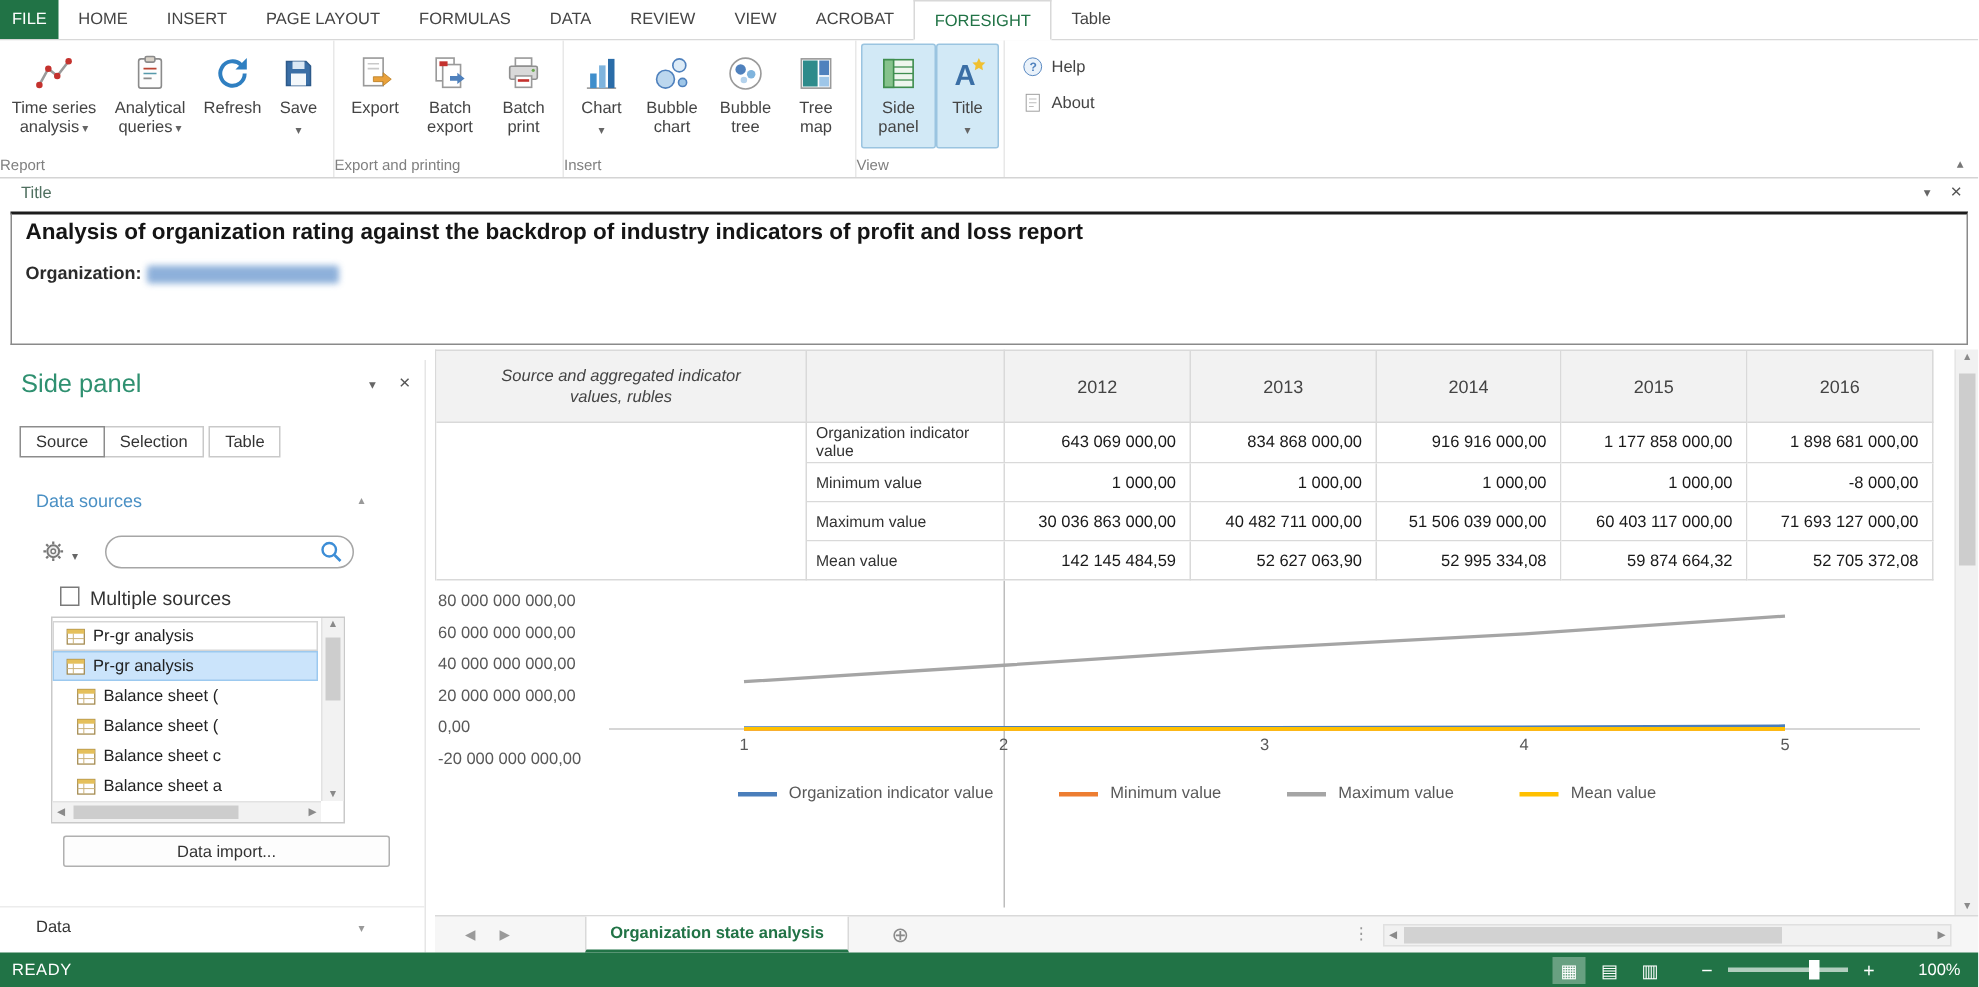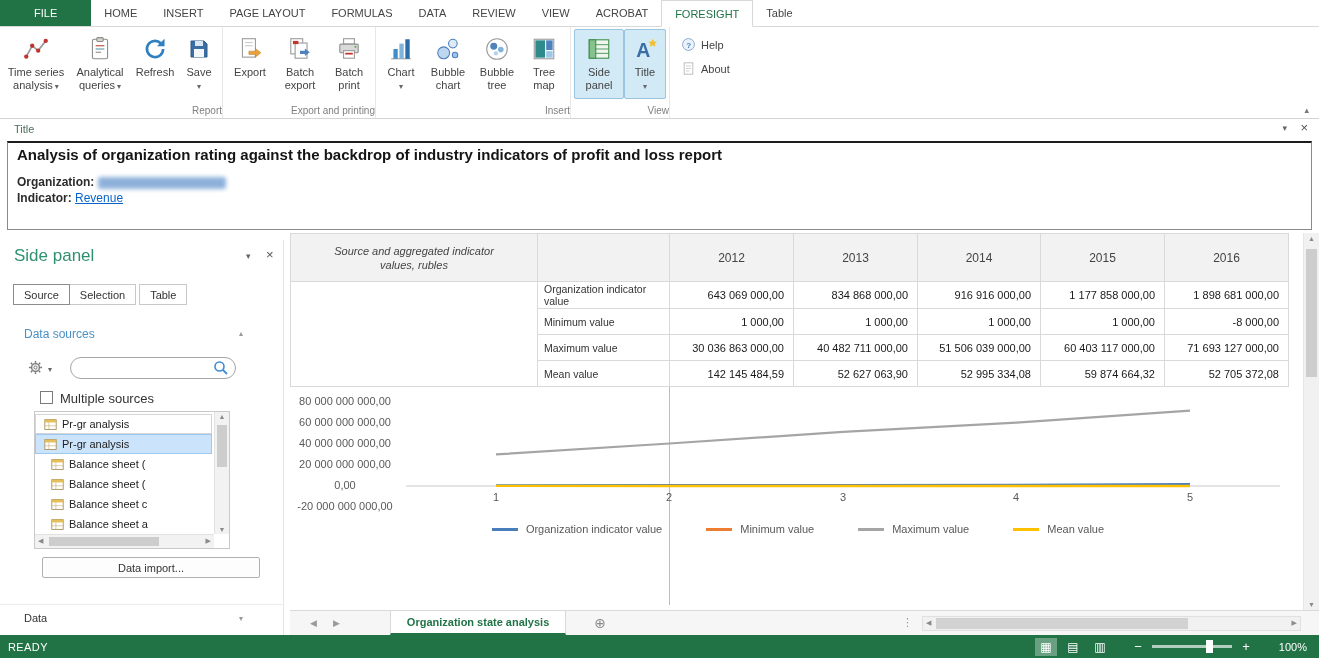--- a/index.html
+++ b/index.html
@@ -4,28 +4,28 @@
 <style>
   *{margin:0;padding:0;box-sizing:border-box;}
   html,body{width:1319px;height:658px;overflow:hidden;background:#fff;
     font-family:"Liberation Sans","DejaVu Sans",sans-serif;color:#333;}
   #app{position:relative;width:1319px;height:658px;background:#fff;overflow:hidden;}
 
   
   .tabsrow{position:absolute;left:0;top:0;width:100%;height:27px;display:flex;align-items:stretch;
     background:#fff;border-bottom:1px solid #d8d8d8;}
   .tab{display:flex;align-items:center;padding:0 13px;font-size:11px;color:#444;white-space:nowrap;cursor:default;}
-  .tab.file{background:#217346;color:#fff;padding:0 34px;}
+  .tab.file{background:#217346;color:#fff;padding:0 8px;}
   .tab.active{color:#217346;background:#fff;border:1px solid #d8d8d8;border-bottom:1px solid #fff;margin-bottom:-1px;}
 
   
   .ribbon{position:absolute;left:0;top:27px;width:100%;height:92px;background:#fff;
     border-bottom:1px solid #d4d4d4;display:flex;align-items:stretch;}
   .rgroup{position:relative;display:flex;align-items:flex-start;padding:2px 3px 16px 3px;border-right:1px solid #e8e8e8;}
-  .rgroup-label{position:absolute;bottom:2px;left:0;right:0;text-align:right;font-size:10px;color:#808080;white-space:nowrap;padding-left:12px;}
+  .rgroup-label{position:absolute;bottom:2px;left:0;right:0;text-align:left;font-size:10px;color:#808080;white-space:nowrap;}
   .rbtn{height:70px;display:flex;flex-direction:column;align-items:center;padding:4px 2px 0 2px;
     border:1px solid transparent;border-radius:2px;}
   .rbtn.on{background:#d2e9f6;border-color:#9ac4e0;}
   .ricon{height:30px;display:flex;align-items:center;justify-content:center;}
   .rlabel{font-size:11px;color:#444;text-align:center;line-height:13px;margin-top:2px;}
   .dd{font-size:8px;color:#666;margin-left:2px;}
   .dd.block{display:block;margin:1px 0 0 0;}
   .smallcol{display:flex;flex-direction:column;gap:5px;padding:6px 4px 0 4px;}
   .sbtn{display:flex;align-items:center;gap:5px;font-size:11px;color:#444;height:19px;padding:0 4px;}
   .ribbon-collapse{position:absolute;right:10px;bottom:3px;font-size:9px;color:#777;}
@@ -96,21 +96,21 @@
   .dhead{background:#f2f2f2;justify-content:center;text-align:center;color:#444;}
   .corner span{display:block;width:170px;line-height:14px;font-style:italic;}
   .yr{font-size:12px;}
   .rowlabel{padding:2px 4px 2px 6px;font-size:10.5px;line-height:12px;}
   .val{justify-content:flex-end;padding-right:9px;color:#1a1a1a;}
   .colspan1{grid-column:1;grid-row:2/6;}
 
   
   .chart{position:absolute;left:292px;top:388px;width:1012px;height:172px;}
   .ylabels{position:absolute;left:0;top:3px;width:106px;}
-  .ylab{height:21px;line-height:21px;text-align:center;font-size:11px;color:#595959;white-space:nowrap;}
+  .ylab{height:21px;line-height:21px;text-align:left;font-size:11px;color:#595959;white-space:nowrap;}
   .plot{position:absolute;left:110px;top:0;}
   .xlab{position:absolute;top:103px;font-size:11px;color:#595959;transform:translateX(-50%);}
   .legend{position:absolute;left:0;top:135px;width:100%;display:flex;justify-content:center;gap:44px;align-items:center;}
   .litem{display:flex;align-items:center;gap:8px;font-size:11px;color:#595959;white-space:nowrap;}
   .lswatch{width:26px;height:3px;background:#999;}
 
   
   .sheetbar{position:absolute;left:290px;top:610px;right:0;height:25px;background:#f6f6f6;
     border-top:1px solid #d9d9d9;display:flex;align-items:center;}
   .snav{color:#9a9a9a;font-size:9px;}
@@ -356,24 +356,20 @@
     <span class="lbl">Title</span>
     <span class="ic1">▾</span>
     <span class="ic2">×</span>
   </div>
 
   <div class="tp-box">
     <div class="tp-title">Analysis of organization rating against the backdrop of industry indicators of profit and loss report</div>
     <div class="tp-row">
       <span class="tp-lab">Organization:</span>
       <span class="redact"></span>
-    </div>
-    <div class="tp-row">
-      <span class="tp-lab">Indicator:</span>
-      <span class="tp-link">Revenue</span>
     </div>
   </div>
 
   <div class="sidepanel">
     <div class="sp-title">Side panel</div>
     <span class="sp-ic1">▾</span>
     <span class="sp-ic2">×</span>
 
     <div class="sp-tabs">
       <div class="sp-tab active">Source</div>

